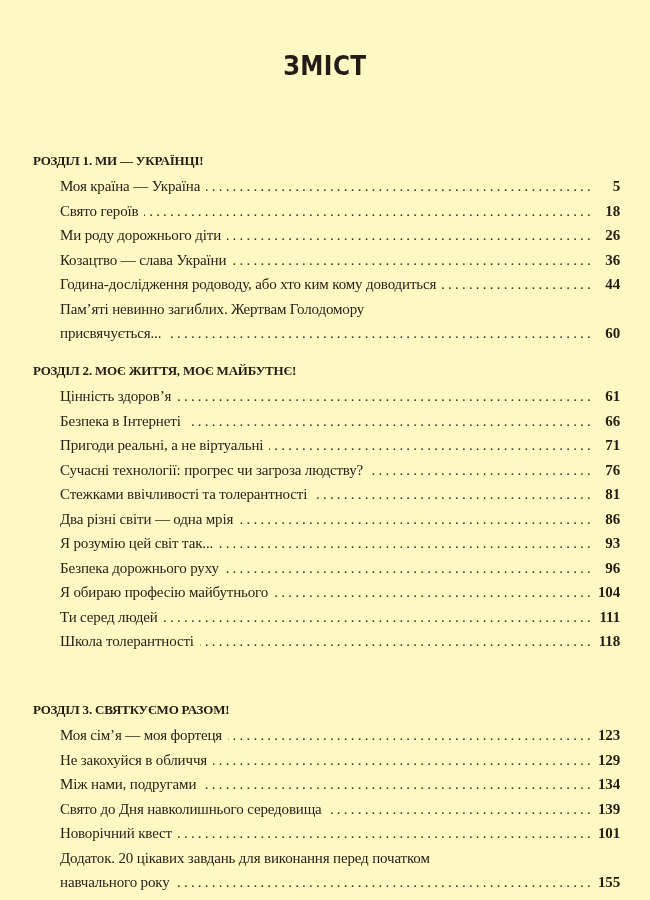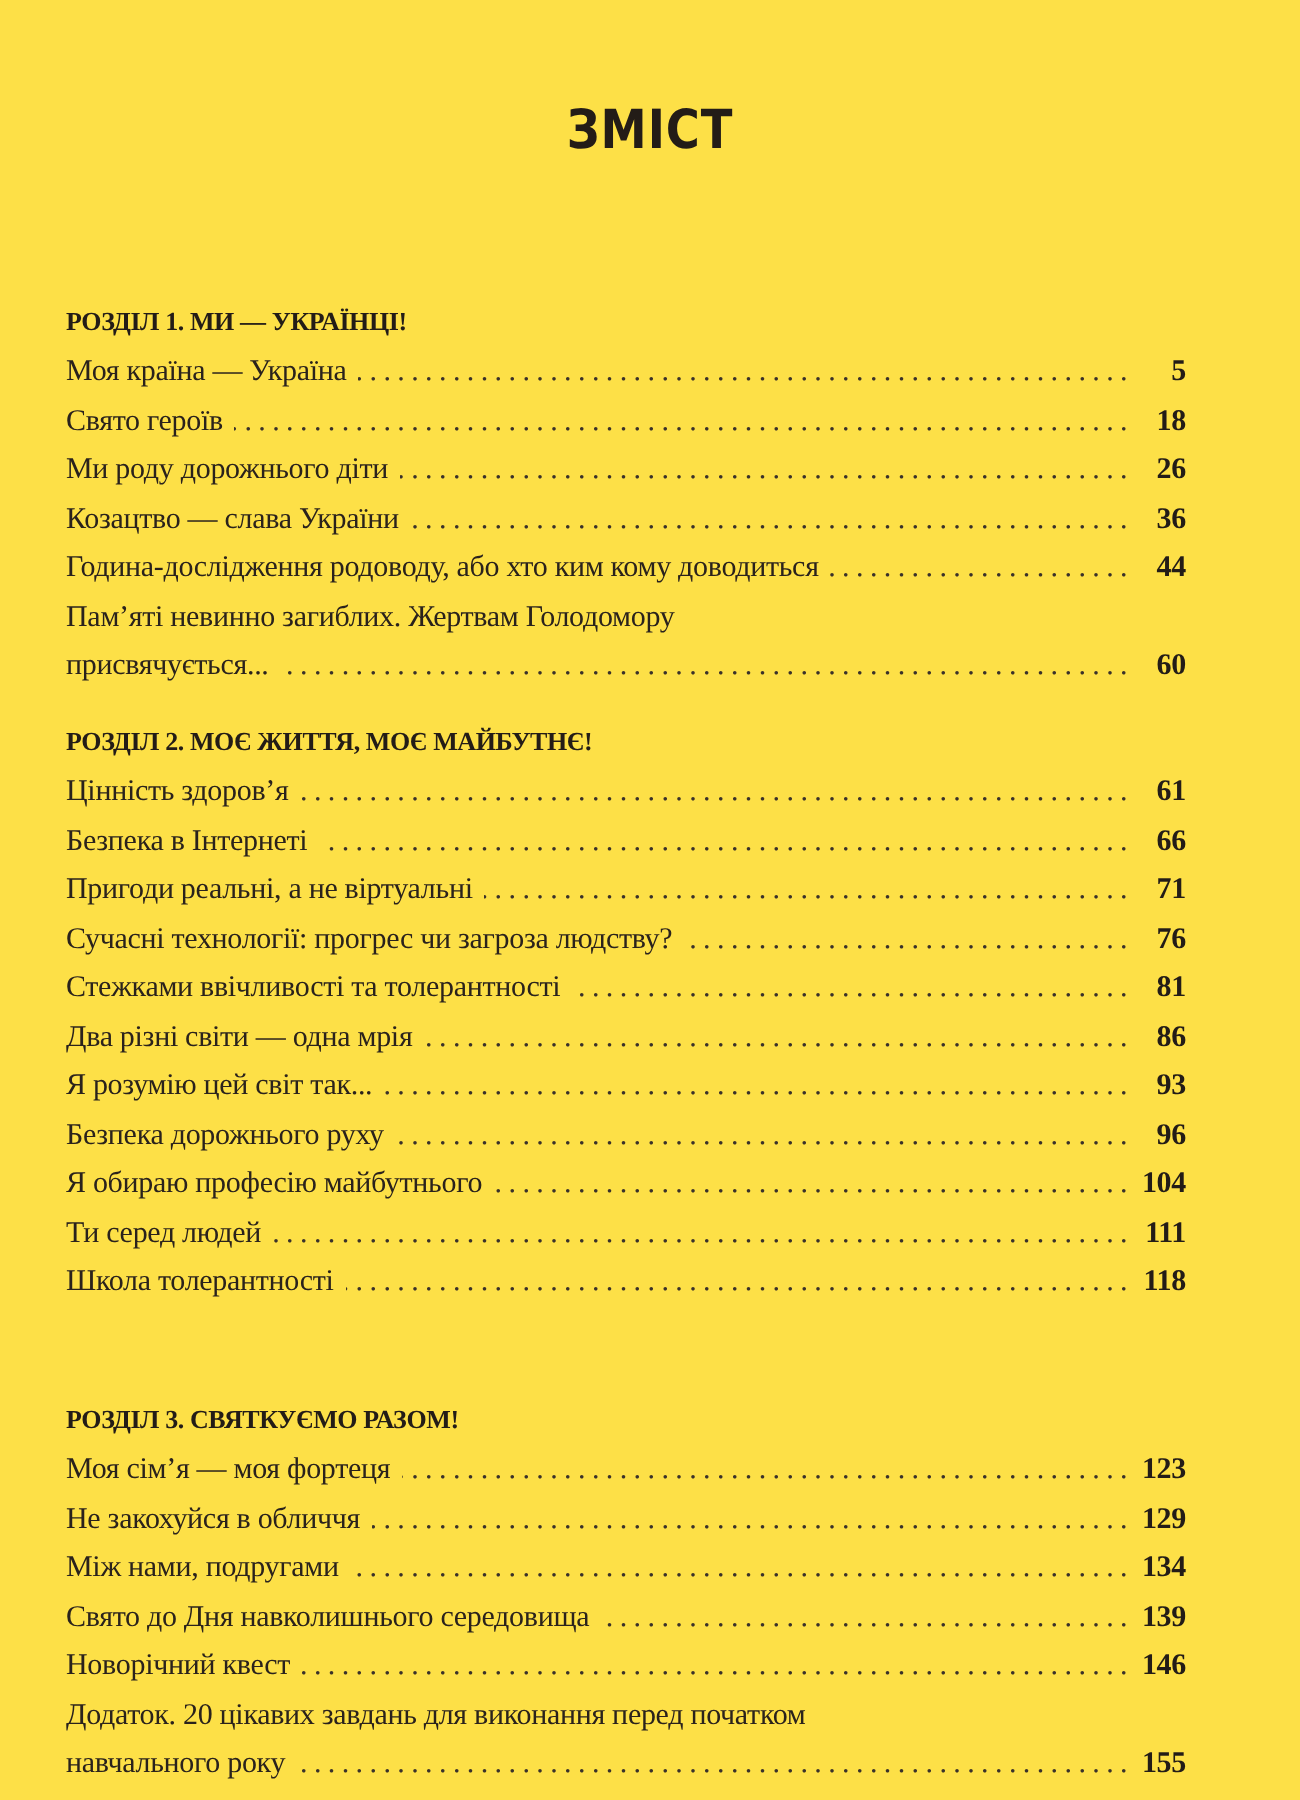--- a/index.html
+++ b/index.html
@@ -1,30 +1,30 @@
 <!DOCTYPE html>
 <html><head>
 <meta charset="utf-8">
 <style>
   html, body { margin: 0; padding: 0; background: #ffffff; }
   body { width: 650px; height: 900px; overflow: hidden; position: relative; color: #2a221c; }
-  .page { position: absolute; left: 0; top: 0; width: 650px; height: 900px; background: #fde047; }
+  .page { position: absolute; left: 0; top: 0; width: 650px; height: 900px; background: #fef9c3; }
   .title {
     position: absolute; left: 0; top: 50px; width: 650px; text-align: center;
     font-family: "DejaVu Sans", sans-serif; font-weight: bold; font-size: 27px;
     letter-spacing: 0.5px; color: #231c17;
     transform: scaleX(0.86);
   }
   .section { position: absolute; left: 33px; width: 590px; }
   .section-heading {
     font-family: "Liberation Serif", serif; font-weight: bold; font-size: 13px;
     height: 26px; line-height: 26px; white-space: nowrap; color: #231c17;
     letter-spacing: -0.2px;
   }
-  .entries { width: 560px; }
+  .entries { margin-left: 27px; width: 560px; }
   .entry {
     display: flex; align-items: flex-end;
     font-family: "Liberation Serif", serif; font-size: 15px;
     height: 24.5px; line-height: 24.5px; color: #2a221c;
     letter-spacing: -0.15px;
   }
   .entry.two-line { display: block; height: auto; }
   .entry .first-line { height: 24.5px; line-height: 24.5px; white-space: nowrap; }
   .entry .last-line { display: flex; align-items: flex-end; height: 24.5px; line-height: 24.5px; }
   .entry-title { white-space: nowrap; flex: 0 0 auto; padding-right: 6px; }
@@ -164,21 +164,21 @@
         <span class="page-num">134</span>
       </div>
       <div class="entry">
         <span class="entry-title">Свято до Дня навколишнього середовища</span>
         <span class="dots">...............................................................................................</span>
         <span class="page-num">139</span>
       </div>
       <div class="entry">
         <span class="entry-title">Новорічний квест</span>
         <span class="dots">...............................................................................................</span>
-        <span class="page-num">146</span>
+        <span class="page-num">101</span>
       </div>
       <div class="entry two-line">
         <div class="first-line">Додаток. 20 цікавих завдань для виконання перед початком</div>
         <div class="last-line">
           <span class="entry-title">навчального року</span>
           <span class="dots">...............................................................................................</span>
           <span class="page-num">155</span>
         </div>
       </div>
     </div>

